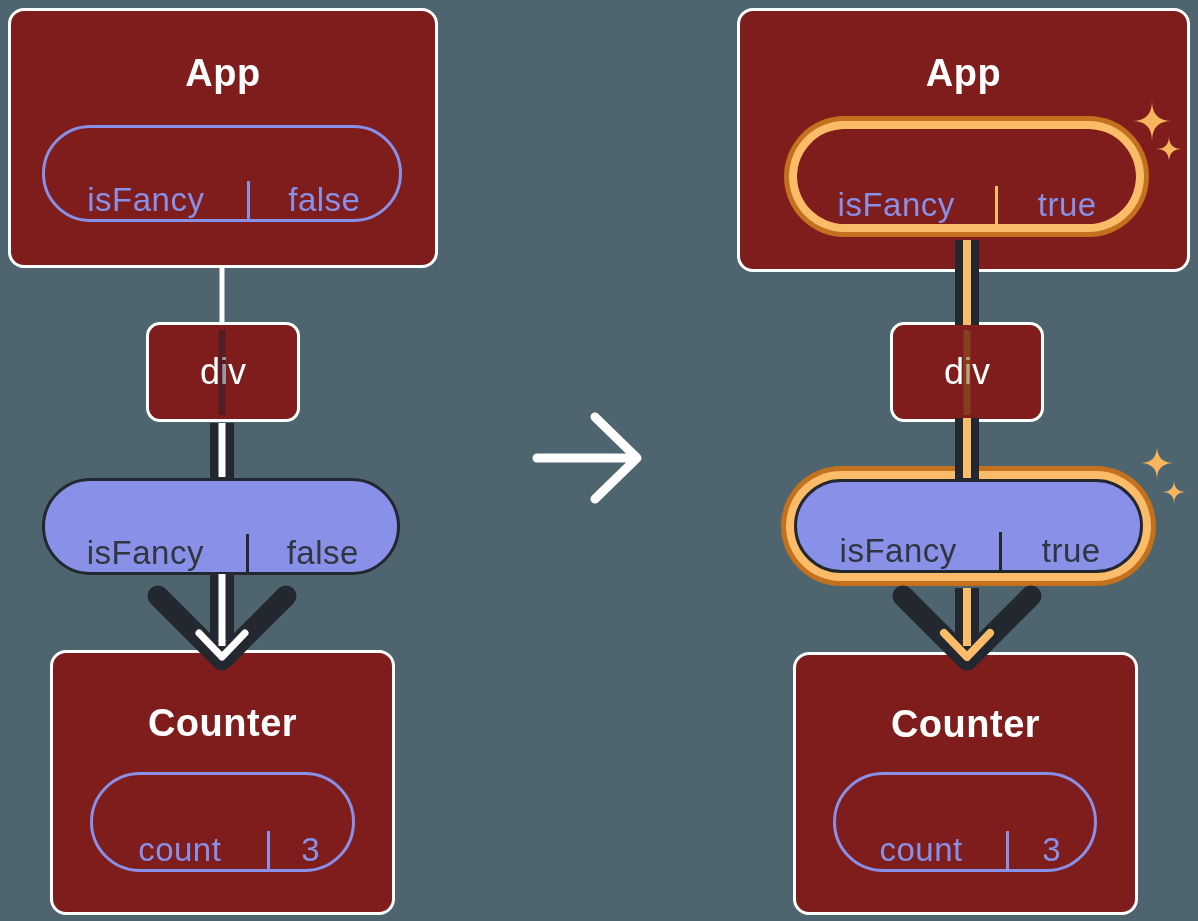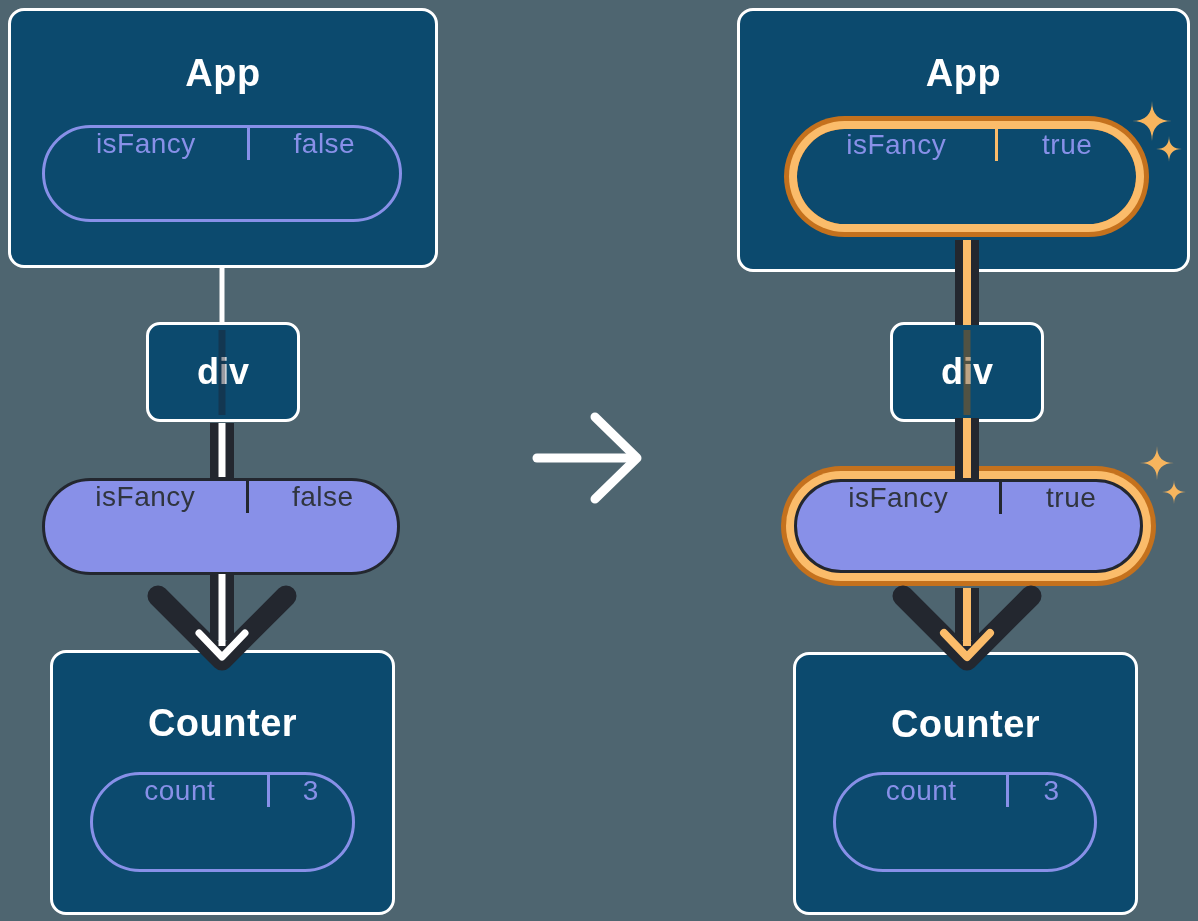--- a/index.html
+++ b/index.html
@@ -2,37 +2,37 @@
 <html><head>
 <meta charset="utf-8">
 <style>
   html,body { margin:0; padding:0; }
   #canvas {
     position:relative; width:1198px; height:921px;
     background:#4e6570; overflow:hidden;
     font-family:"Liberation Sans", sans-serif;
   }
   .card {
-    position:absolute; background:#0c4a6e;
+    position:absolute; background:#7f1d1d;
     border:3px solid #ffffff; border-radius:16px;
     box-sizing:border-box;
   }
   .card-title {
     position:absolute; left:0; width:100%; text-align:center;
     color:#ffffff; font-size:38px; font-weight:600; letter-spacing:0.5px;
   }
   .small-card {
     display:flex; align-items:center; justify-content:center;
-    color:#ffffff; font-size:36px; font-weight:700;
+    color:#ffffff; font-size:36px; font-weight:400;
     border-radius:14px;
   }
   .pill {
-    position:absolute; display:flex; align-items:flex-start;
+    position:absolute; display:flex; align-items:flex-end;
     box-sizing:border-box; border-radius:999px;
-    font-size:28px; letter-spacing:0.5px;
+    font-size:33px; letter-spacing:0.5px;
   }
   .pill .seg {
     display:flex; align-items:center; justify-content:center;
     min-width:0;
   }
   .pill .seg.val { flex:1; }
   .pill.outline-purple { border:3px solid #8890e8; color:#8890e8; }
   .pill.outline-purple .seg.key { border-right:3px solid #8890e8; }
   .pill.fill-purple { background:#8890e8; border:3px solid #23272f; color:#30353f; }
   .pill.fill-purple .seg.key { border-right:3px solid #23272f; }

